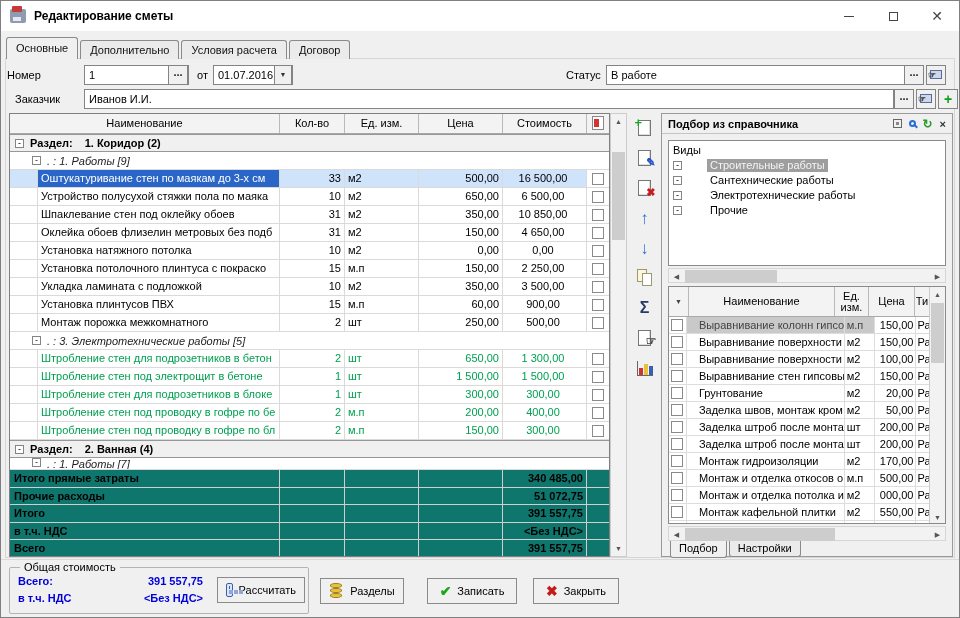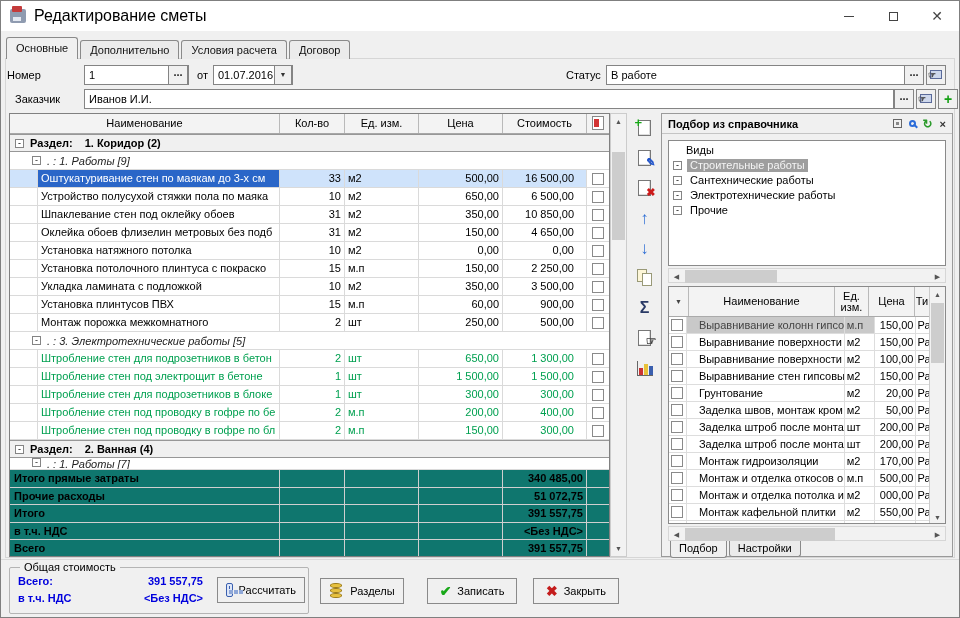--- a/index.html
+++ b/index.html
@@ -5,21 +5,21 @@
   html,body{margin:0;padding:0;background:#e8e8e8;}
   *{box-sizing:border-box;}
   .win{position:relative;width:960px;height:618px;background:#f0f0f0;border:1px solid #7f7f7f;
        font-family:"Liberation Sans",sans-serif;font-size:11px;color:#000;overflow:hidden;}
 
   
   .titlebar{position:absolute;top:0;left:0;right:0;height:30px;background:#ffffff;display:flex;align-items:center;}
   .app-icon{width:16px;height:14px;margin:0 8px 0 9px;position:relative;background:#8f9bb0;border-radius:2px;}
   .app-icon::before{content:"";position:absolute;left:2px;top:-3px;width:10px;height:6px;background:#c43b3b;border-radius:1px;}
   .app-icon::after{content:"";position:absolute;left:3px;bottom:2px;width:8px;height:4px;background:#e4e9f2;}
-  .title-text{font-size:16px;}
+  .title-text{font-size:12px;font-weight:bold;}
   .wbtns{margin-left:auto;display:flex;}
   .wbtn{width:44px;height:29px;display:flex;align-items:center;justify-content:center;color:#444;font-size:12px;}
   .wbtn.min span{display:block;width:10px;height:1px;background:#444;}
   .wbtn.max span{display:block;width:9px;height:9px;border:1px solid #444;}
   .wbtn.close{font-size:14px;}
 
   
   .page{position:absolute;left:4px;top:57px;width:950px;height:500px;border:1px solid #d6d6d6;background:#f0f0f0;}
   .tabbar{position:absolute;top:36px;left:5px;height:22px;display:flex;align-items:flex-end;z-index:3;}
   .tab{height:19px;line-height:18px;padding:0 9px;background:#ebebeb;border:1px solid #8a8a8a;border-bottom:none;
@@ -43,21 +43,21 @@
   .w-name{width:270px}.w-qty{width:65px}.w-unit{width:74px}.w-price{width:84px}.w-cost{width:84px}.w-mark{width:22px}
   .markico{width:12px;height:14px;background:#fff;border:1px solid #888;position:relative;margin:2px auto 0;}
   .markico::after{content:"";position:absolute;left:1px;top:2px;width:5px;height:8px;background:#d23css;background:#d23333;}
   .erow{display:flex;height:18px;border-bottom:1px solid #dadada;background:#fff;}
   .c{border-right:1px solid #dadada;line-height:17px;white-space:nowrap;overflow:hidden;}
   .c.gut{width:28px;}
   .c.nm{width:242px;padding-left:3px;}
   .c.q{width:65px;text-align:right;padding-right:3px;}
   .c.u{width:74px;padding-left:3px;}
   .c.p{width:84px;text-align:right;padding-right:3px;}
-  .c.s{width:84px;text-align:right;padding-right:12px;}
+  .c.s{width:84px;text-align:center;padding-right:3px;}
   .c.m{width:22px;display:flex;align-items:center;justify-content:center;border-right:none;}
   .chk{width:12px;height:12px;background:#fff;border:1px solid #8a8a8a;}
   .erow.sec{background:#f0f0f0;border-top:1px solid #979797;border-bottom:1px solid #979797;font-weight:bold;height:18px;align-items:center;}
   .erow.sub{font-style:italic;color:#222;align-items:center;}
   .erow.sub .subtxt{margin-left:6px;}
   .erow.clip{height:12px;overflow:hidden;align-items:flex-start;}
   .expand{width:9px;height:9px;background:#fff;border:1px solid #848484;font-size:9px;line-height:7px;text-align:center;
           font-style:normal;font-weight:normal;flex:none;}
   .sec .expand{margin-left:5px;}
   .sub .expand{margin-left:22px;}
@@ -107,23 +107,23 @@
   .panel{position:absolute;left:660px;top:112px;width:292px;height:444px;border:1px solid #9a9a9a;background:#f0f0f0;}
   .phead{height:20px;border-bottom:1px solid #c4c4c4;display:flex;align-items:center;padding:0 6px;font-weight:bold;gap:7px;}
   .phead .sp{margin-left:auto;display:flex;align-items:center;gap:7px;}
   .pinico{width:9px;height:9px;border:1px solid #666;position:relative;}
   .pinico::after{content:"";position:absolute;left:2px;top:2px;width:3px;height:3px;background:#888;}
   .searchico{width:7px;height:7px;border:2px solid #2b6cd9;border-radius:50%;position:relative;}
   .searchico::after{content:"";position:absolute;width:5px;height:2px;background:#2b6cd9;right:-4px;bottom:-2px;transform:rotate(45deg);}
   .refreshico{color:#2a9a2a;font-size:12px;font-weight:bold;line-height:12px;}
   .pclose{color:#333;font-size:11px;font-weight:bold;}
   .tree{position:absolute;left:6px;top:26px;width:278px;height:126px;background:#fff;border:1px solid #8a8a8a;padding:2px 4px;overflow:hidden;}
-  .tree-hdr{height:15px;line-height:15px;margin-left:13px;}
+  .tree-hdr{height:15px;line-height:15px;}
   .titem{display:flex;align-items:center;height:15px;gap:5px;}
-  .titem .tlabel{padding:0 3px;line-height:13px;}
+  .titem .tlabel{padding:0 3px;line-height:13px;margin-left:20px;}
   .titem.sel .tlabel{background:#9e9e9e;color:#f4f4f4;}
   .cat{position:absolute;left:6px;top:172px;width:278px;height:238px;background:#fff;border:1px solid #8a8a8a;overflow:hidden;}
   .chead{display:flex;height:30px;background:#f3f3f3;border-bottom:1px solid #aaa;width:260px;}
   .chc{border-right:1px solid #b9b9b9;display:flex;align-items:center;justify-content:center;text-align:center;line-height:11px;overflow:hidden;}
   .cw-f{width:20px}.cw-n{width:146px}.cw-u{width:34px}.cw-p{width:46px}.cw-t{width:14px;border-right:none;}
   .filterarr{font-size:7px;color:#444;}
   .crow{display:flex;height:17px;border-bottom:1px solid #ddd;width:260px;background:#fff;}
   .cc{border-right:1px solid #ddd;line-height:16px;white-space:nowrap;overflow:hidden;}
   .cc.f{width:20px;display:flex;align-items:center;justify-content:center;}
   .cc.n{width:176px;padding-left:12px;}

